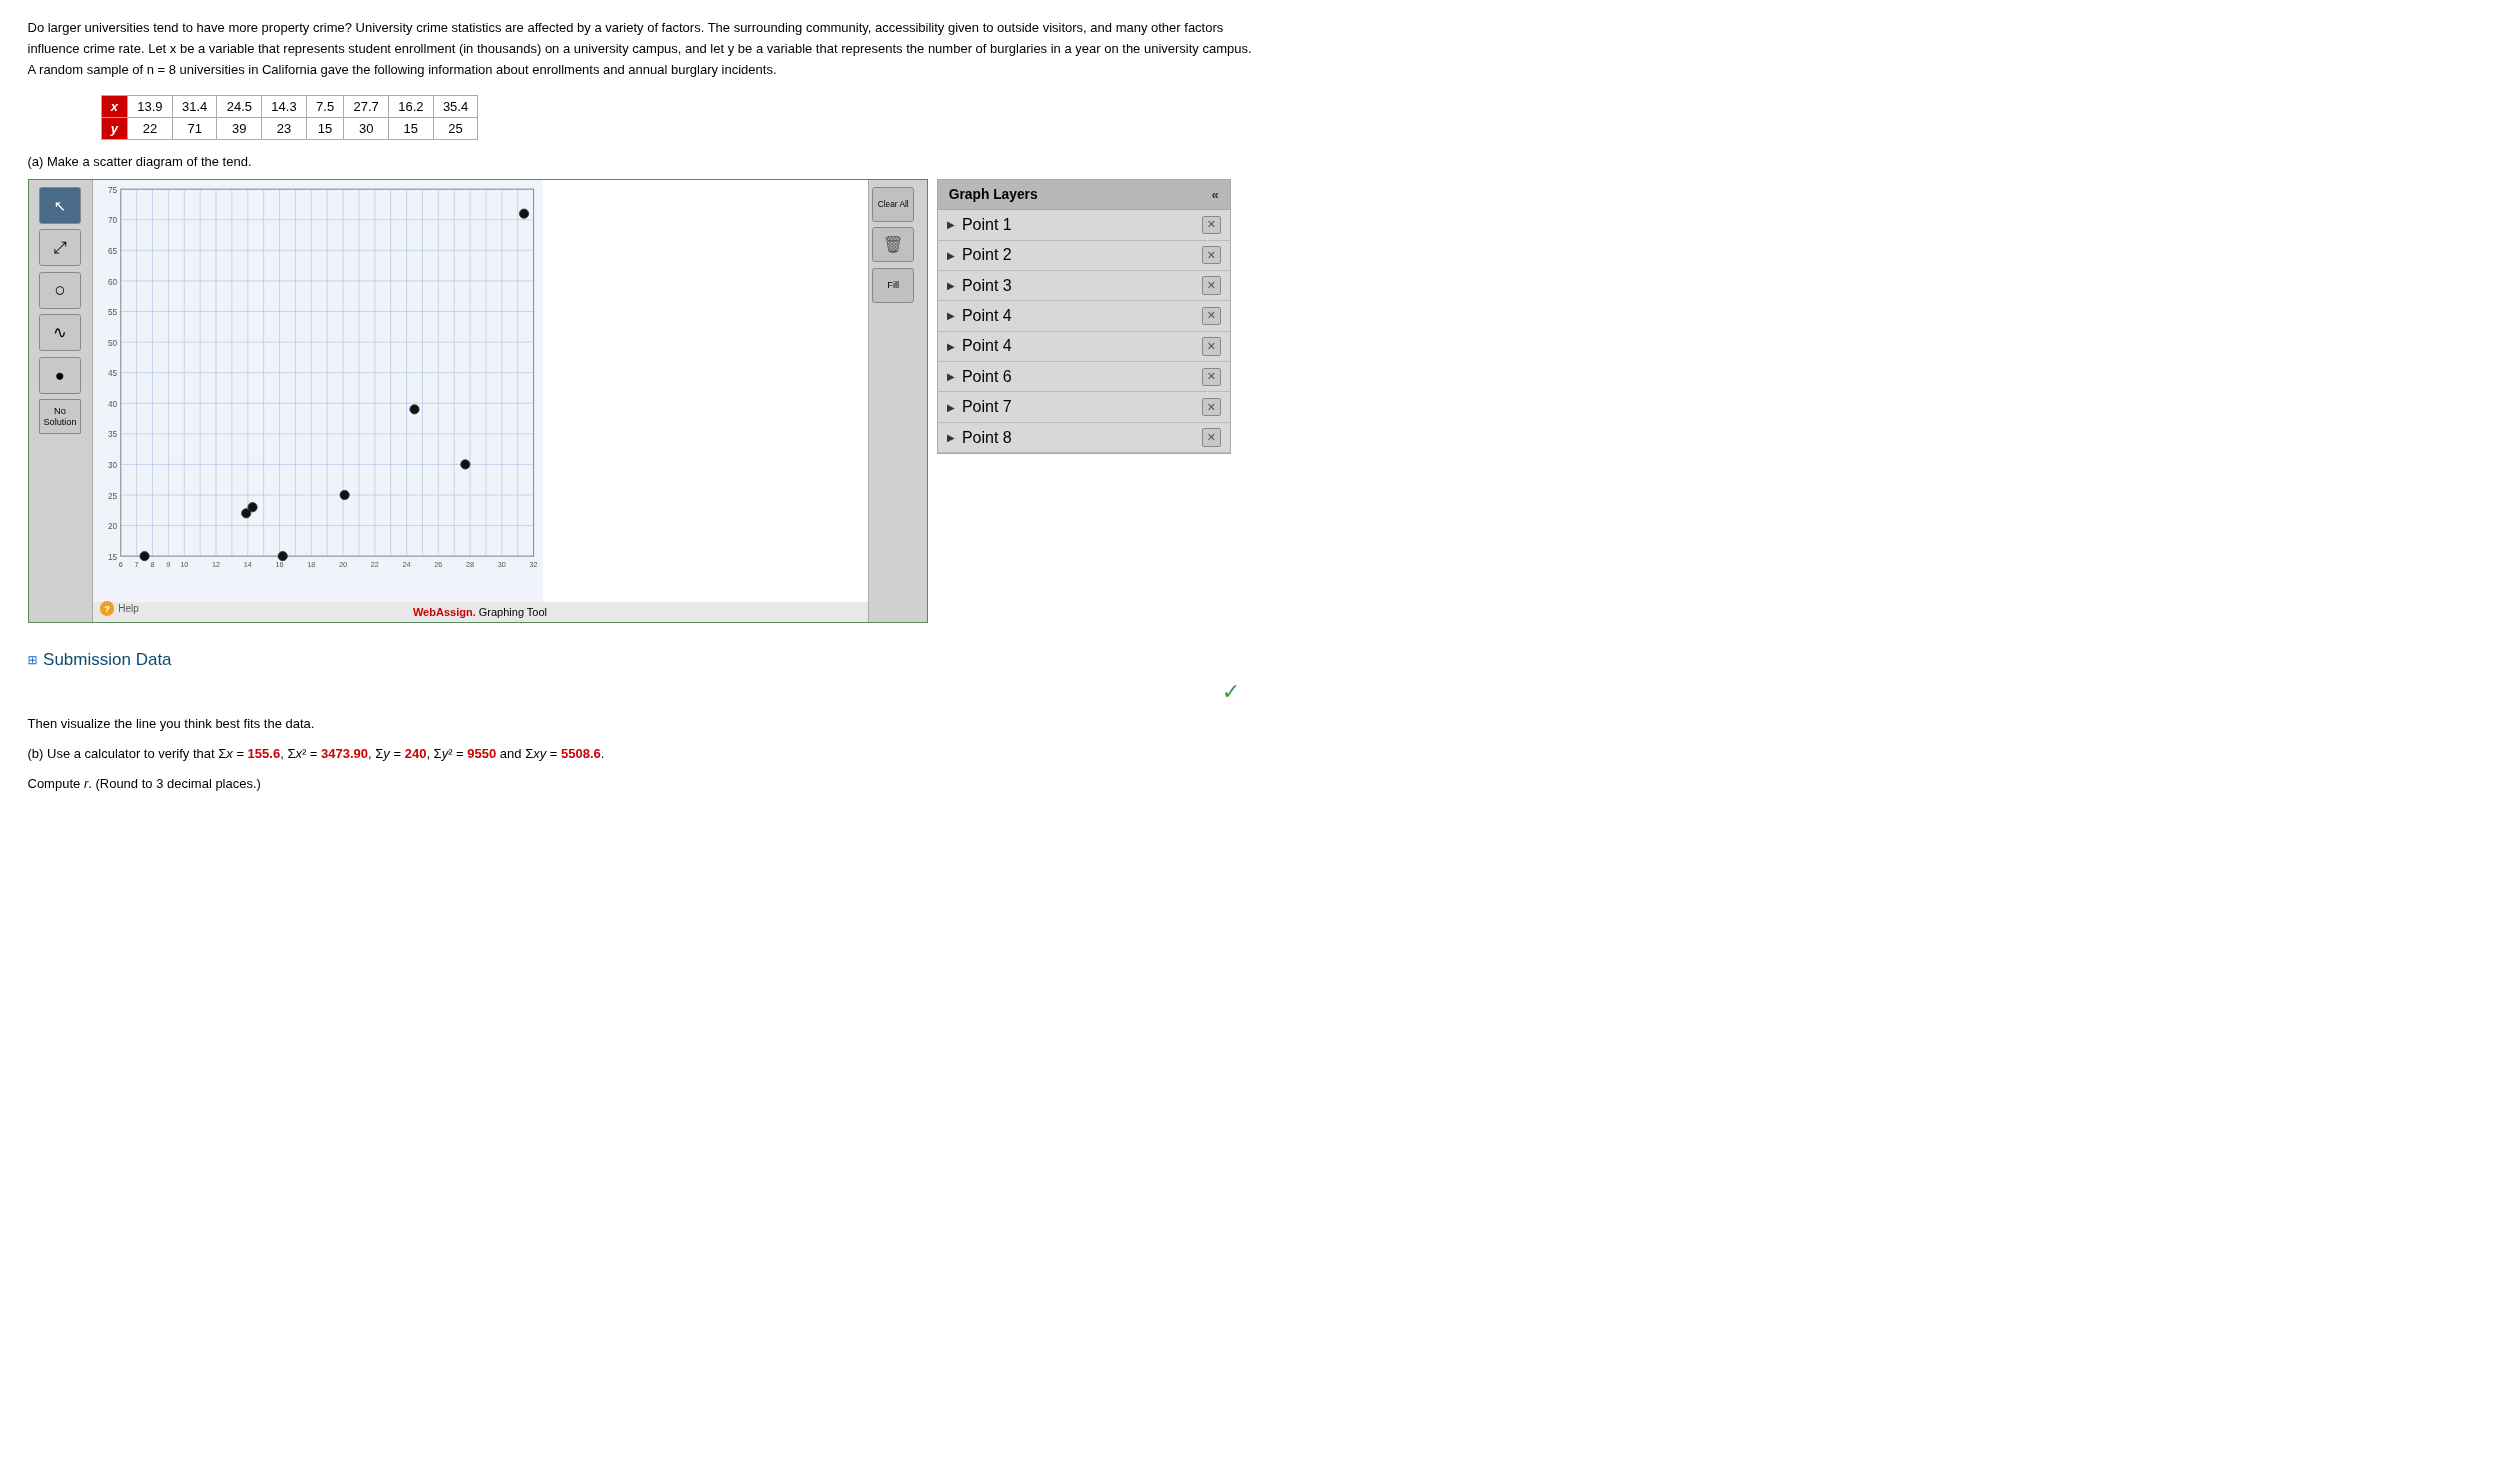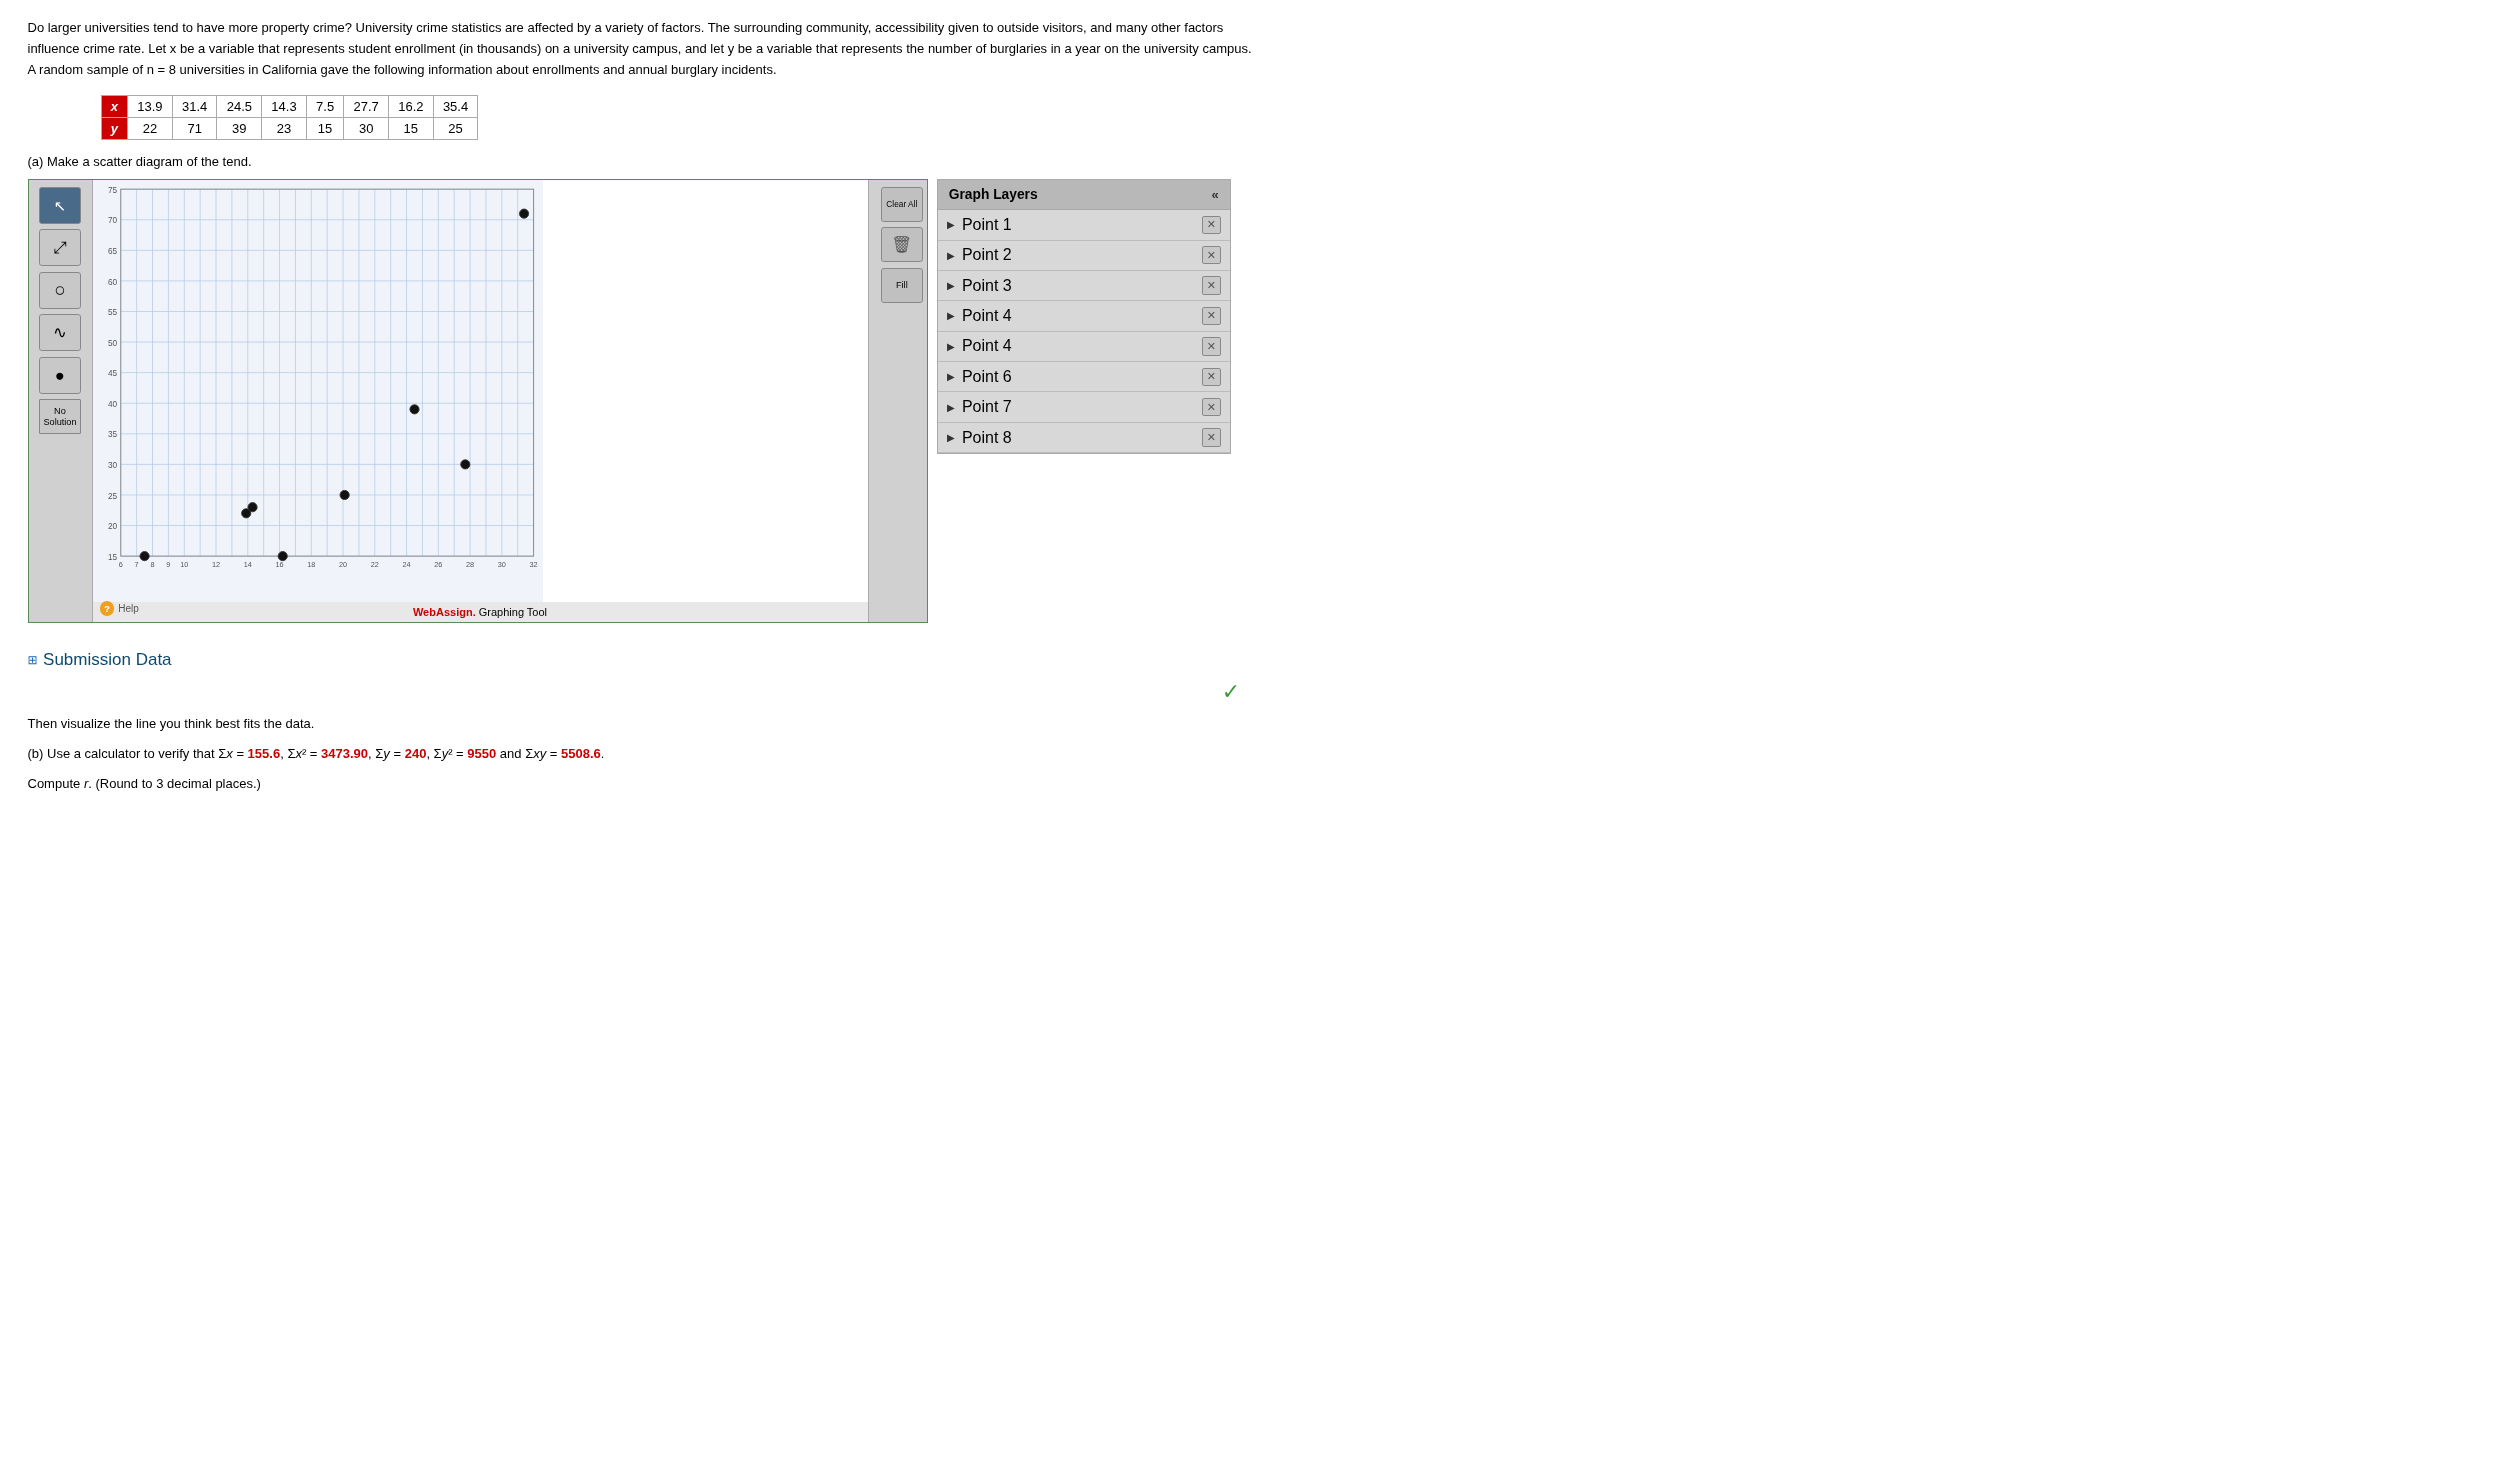--- a/index.html
+++ b/index.html
@@ -91,21 +91,21 @@
     }
     .chart-svg {
       display: block;
     }
     .right-panel {
       width: 59px;
       background: #d0d0d0;
       border-left: 0.9px solid #aaa;
       display: flex;
       flex-direction: column;
-      align-items: flex-end;
+      align-items: flex-start;
       padding: 7.3px 3.7px;
       gap: 5.5px;
     }
     .panel-btn {
       width: 42px;
       height: 35px;
       background: #c0c0c0;
       border: 0.9px solid #888;
       border-radius: 2.8px;
       display: flex;

